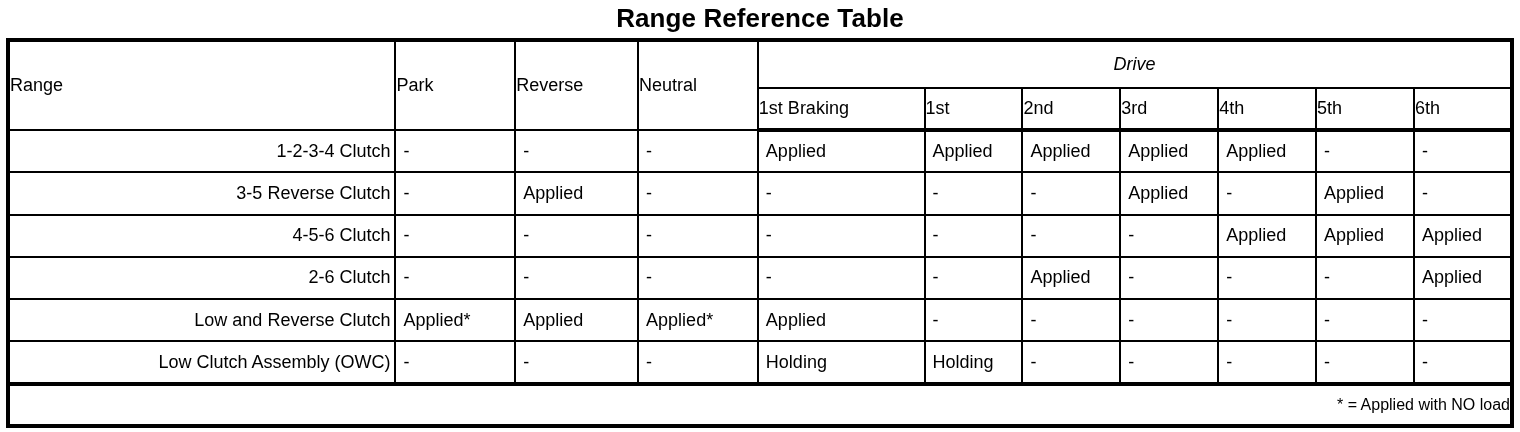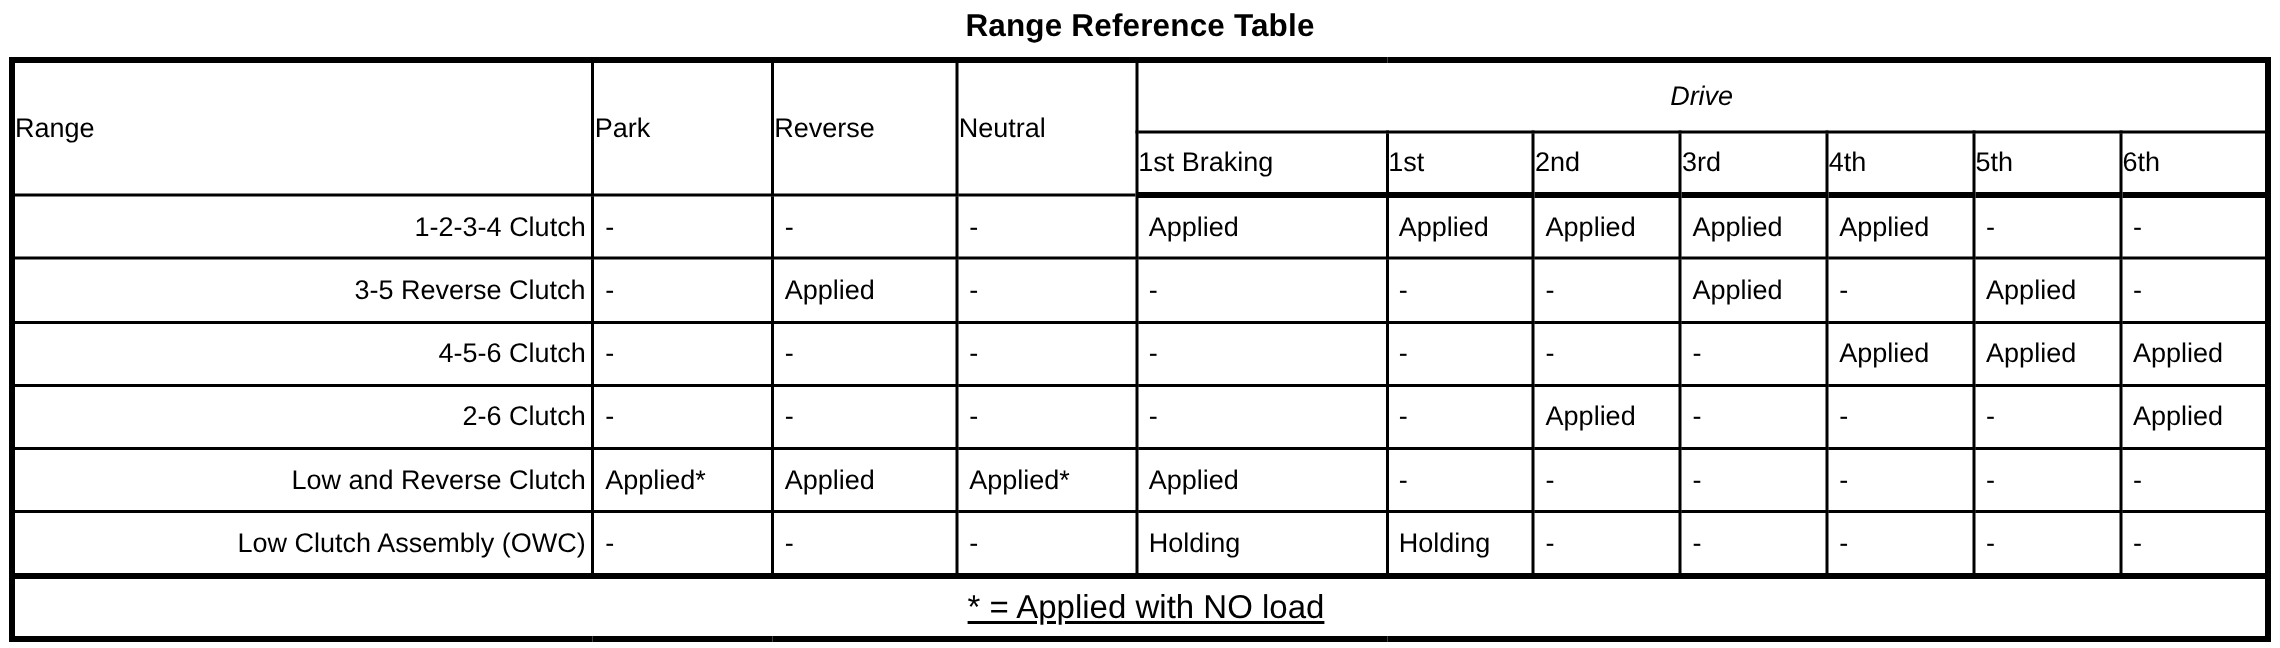--- a/index.html
+++ b/index.html
@@ -17,21 +17,21 @@
 
   .page {
     position: relative;
     width: 1520px;
     height: 432px;
     box-sizing: border-box;
   }
 
   .title {
     text-align: center;
-    font-size: 21px;
+    font-size: 26px;
     font-weight: bold;
     line-height: 36px;
     height: 36px;
     letter-spacing: 0.1px;
   }
 
   .table-wrap {
     position: absolute;
     left: 6px;
     top: 38px;
@@ -94,28 +94,27 @@
     padding-right: 4px;
   }
 
   tbody tr.data-row td.rowlabel {
     text-align: right;
     padding-left: 8px;
   }
 
   tr.footnote-row td {
     height: 42px;
-    text-align: center;
+    text-align: right;
     padding-left: 8px;
     border-top: 4px solid #000;
     border-left: none;
     border-right: none;
     border-bottom: none;
-    font-size: 22px;
-    text-decoration: underline;
+    font-size: 16px;
   }
 
   
   col.c-range    { width: 372px; }
   col.c-park     { width: 115px; }
   col.c-reverse  { width: 118px; }
   col.c-neutral  { width: 115px; }
   col.c-d1b      { width: 160px; }
   col.c-d       { width: 94px; }
 </style>

